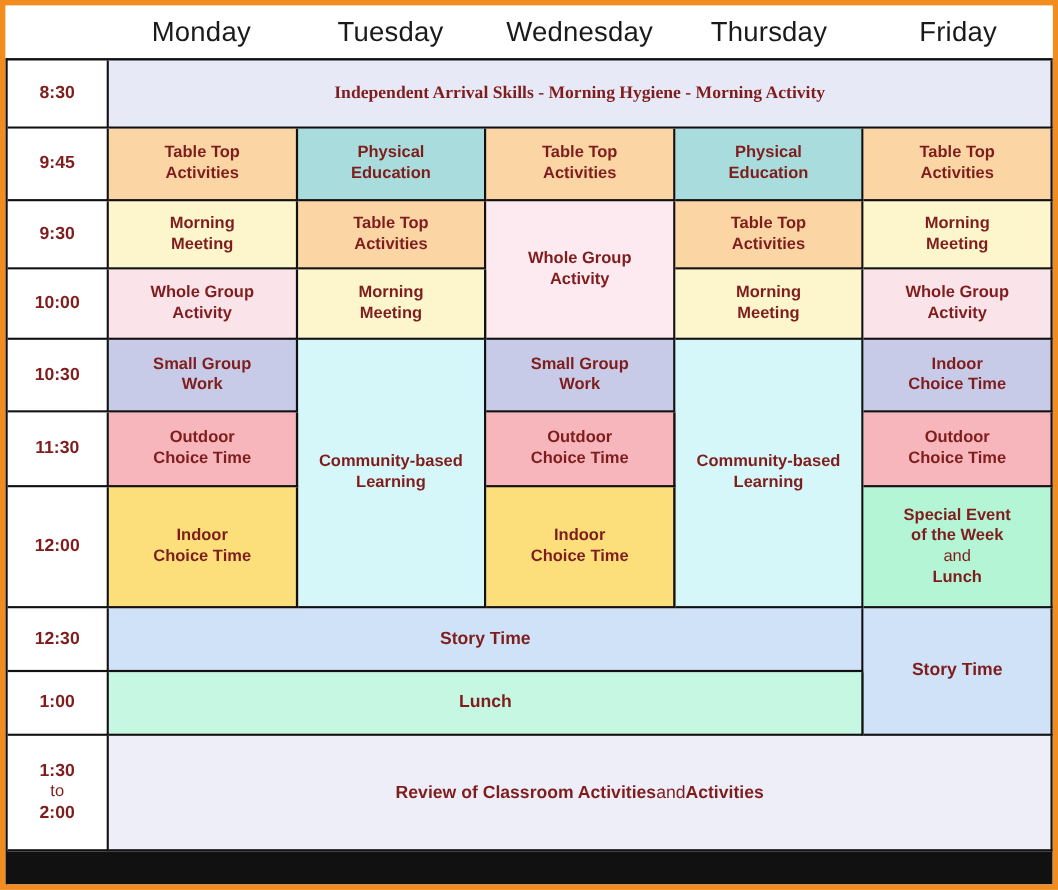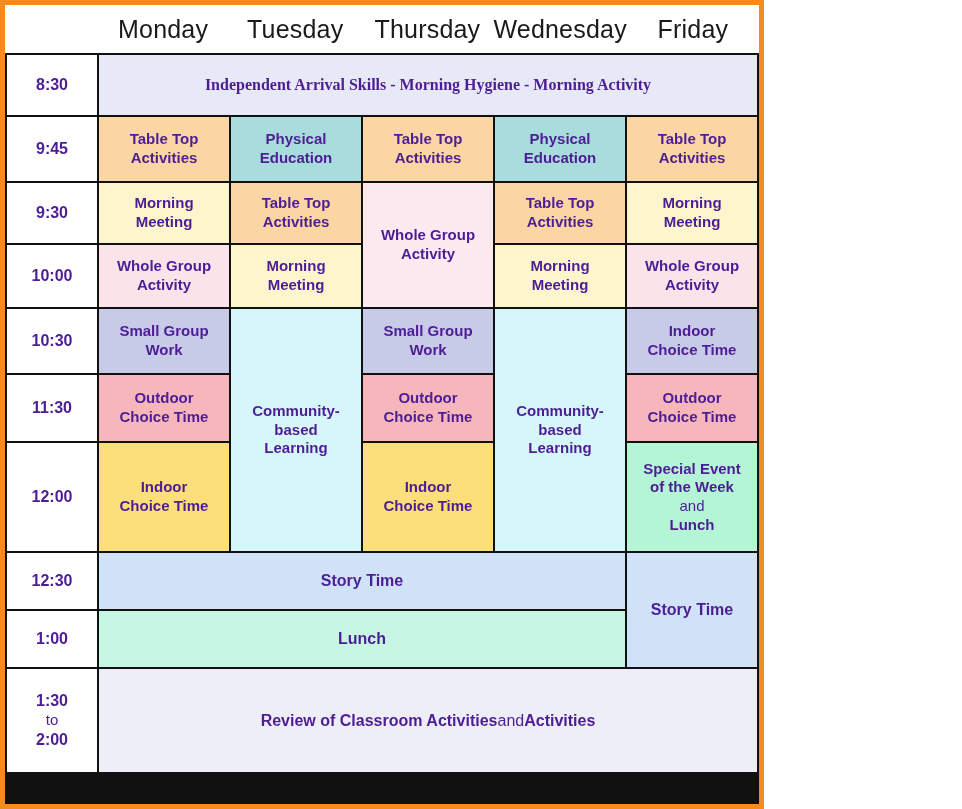--- a/index.html
+++ b/index.html
@@ -4,21 +4,21 @@
 <style>
   html, body {
     margin: 0;
     padding: 0;
     background: #ffffff;
   }
   body {
     font-family: "Liberation Sans", sans-serif;
   }
   #page {
-    width: 764px;
+    width: 962px;
     height: 809px;
     box-sizing: border-box;
     position: relative;
     background: #ffffff;
     border: 5px solid #f28c1e;
     overflow: hidden;
   }
   .inner {
     position: absolute;
     left: 0; top: 0; right: 0; bottom: 0;
@@ -71,21 +71,21 @@
   .cell {
     border-right: 2px solid #111111;
     border-bottom: 2px solid #111111;
     display: flex;
     flex-direction: column;
     align-items: center;
     justify-content: center;
     text-align: center;
     font-size: 15px;
     font-weight: bold;
-    color: #4c1d95;
+    color: #7f1d1d;
     line-height: 1.25;
     padding: 2px 4px;
     box-sizing: border-box;
     overflow: hidden;
   }
   .timecell {
     background: #ffffff;
     font-size: 16px;
     font-weight: bold;
   }
@@ -103,22 +103,22 @@
 </head>
 <body>
 
 <div id="page">
   <div class="inner">
 
     <div class="dayheader">
       <div class="timecol-spacer"></div>
       <div class="day">Monday</div>
       <div class="day">Tuesday</div>
+      <div class="day">Wednesday</div>
       <div class="day">Thursday</div>
-      <div class="day">Wednesday</div>
       <div class="day">Friday</div>
     </div>
 
     <div class="grid">
 
       <div class="cell timecell">8:30</div>
       <div class="cell wide" style="grid-column: 2 / span 5; background:#e8e9f7;font-family:Liberation Serif, serif;">Independent Arrival Skills - Morning Hygiene - Morning Activity</div>
 
       <div class="cell timecell">9:45</div>
       <div class="cell" style="background:#fbd6a4;">

